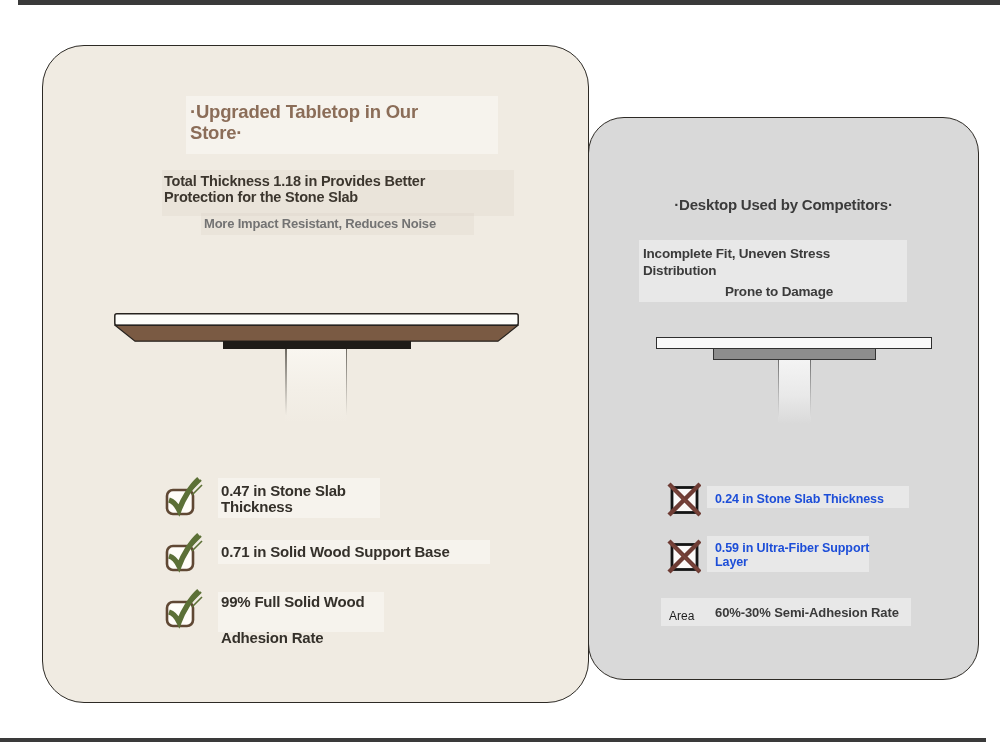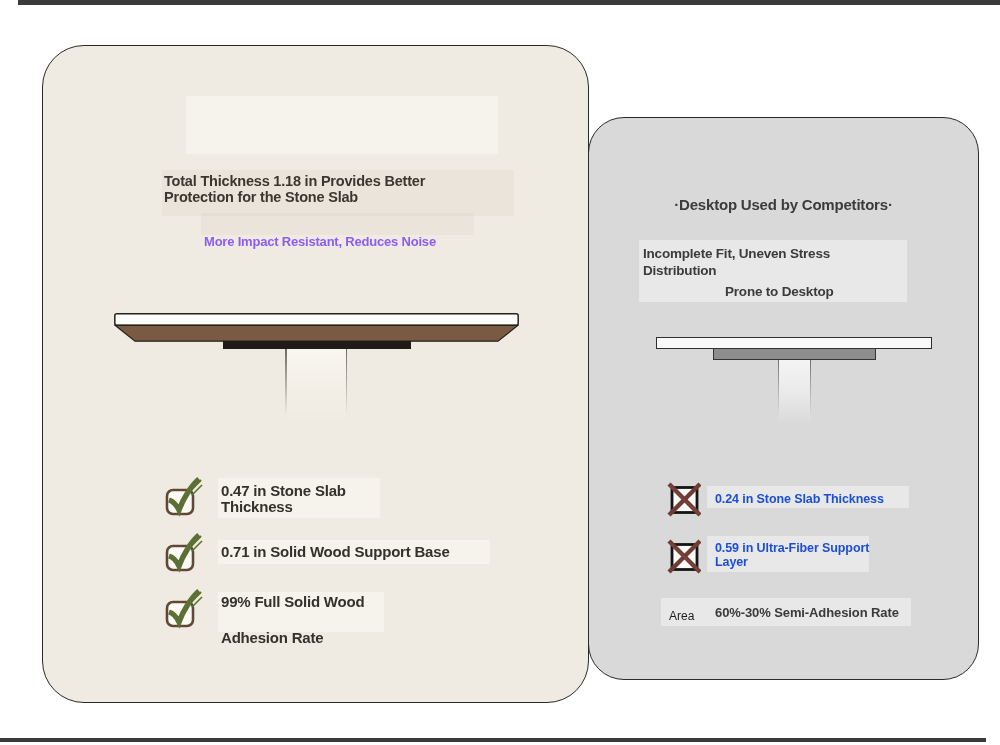--- a/index.html
+++ b/index.html
@@ -33,21 +33,21 @@
     font-size:18.5px; font-weight:bold; line-height:20.5px;
     color:#8b6d58; letter-spacing:-0.2px;
   }
   .s-sub {
     left:121px; top:128px; width:300px;
     font-size:14.5px; font-weight:bold; line-height:15.5px;
     color:#3c362e; letter-spacing:-0.2px;
   }
   .s-note {
     left:161px; top:170px; width:300px;
-    font-size:13px; font-weight:bold; color:#8b5cf6; letter-spacing:-0.2px;margin-top:18px;
+    font-size:13px; font-weight:bold; color:#737373; letter-spacing:-0.2px;
   }
   .s-tabletop { left:71px; top:267px; width:405px; height:29px; }
   .s-supportbar { left:180px; top:295px; width:188px; height:8px; background:#1f1c18; }
   .s-leg {
     left:242px; top:303px; width:62px; height:74px;
     background:linear-gradient(to bottom, #f9f6f0 0%, #f3efe7 55%, rgba(243,239,231,0) 100%);
   }
   .s-leg::before, .s-leg::after {
     content:""; position:absolute; top:0; width:1.5px; height:100%;
     background:linear-gradient(to bottom, #6e6a62 0%, rgba(110,106,98,0) 90%);
@@ -109,21 +109,21 @@
     <div class="hl" style="left:118px; top:368px; width:202px; height:22px;"></div>
     <div class="hl" style="left:118px; top:418px; width:162px; height:36px;"></div>
     <div class="hl" style="left:72px; top:480px; width:250px; height:28px;"></div>
 
     <h2 class="c-title">·Desktop Used by Competitors·</h2>
 
     <div class="c-sub">
       <div style="position:static;">Incomplete Fit, Uneven Stress</div>
       <div style="position:static;">Distribution</div>
     </div>
-    <div class="c-note">Prone to Desktop</div>
+    <div class="c-note">Prone to Damage</div>
 
     <div class="c-slab"></div>
     <div class="c-supportbar"></div>
     <div class="c-leg"></div>
 
     <svg class="cross-item-icon" viewBox="0 0 34 36" style="left:78px; top:363px;">
       <rect x="5" y="6.5" width="25" height="25" fill="#fbf9f8" stroke="#141414" stroke-width="2.8"></rect>
       <path d="M2 3 L33 34" stroke="#6e3c34" stroke-width="4.4" fill="none"></path>
       <path d="M33 3 L2 34" stroke="#6e3c34" stroke-width="4.4" fill="none"></path>
       <path d="M3 5 L32 33" stroke="#7c463c" stroke-width="1.4" fill="none"></path>
@@ -148,20 +148,24 @@
   </section>
 
   <section class="card store">
     <div class="hl" style="left:143px; top:50px; width:312px; height:58px;"></div>
     <div class="hl-dim" style="left:119px; top:124px; width:352px; height:46px;"></div>
     <div class="hl-dim" style="left:158px; top:167px; width:273px; height:22px;"></div>
     <div class="hl" style="left:175px; top:432px; width:162px; height:40px;"></div>
     <div class="hl" style="left:175px; top:494px; width:272px; height:24px;"></div>
     <div class="hl" style="left:175px; top:546px; width:166px; height:40px;"></div>
 
+    <h1 class="s-title">
+      <div style="position:static;">·Upgraded Tabletop in Our</div>
+      <div style="position:static;">Store·</div>
+    </h1>
 
     <div class="s-sub">
       <div style="position:static;">Total Thickness 1.18 in Provides Better</div>
       <div style="position:static;">Protection for the Stone Slab</div>
     </div>
     <div class="s-note">More Impact Resistant, Reduces Noise</div>
 
     <svg class="s-tabletop" viewBox="0 0 405 29">
       <rect x="0.8" y="0.8" width="403.4" height="11.5" rx="2" fill="#fdfdfa" stroke="#26221e" stroke-width="1.5"></rect>
       <polygon points="1,12.3 404,12.3 384,28.2 21,28.2" fill="#7a5a43" stroke="#26221e" stroke-width="1.2"></polygon>

